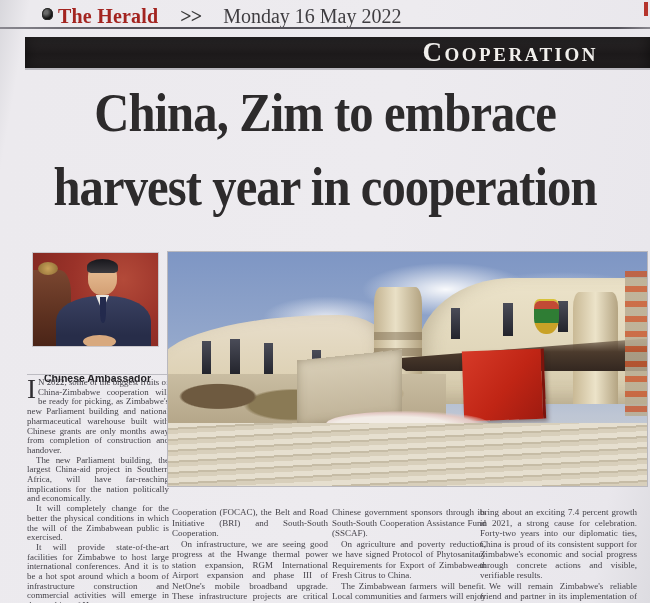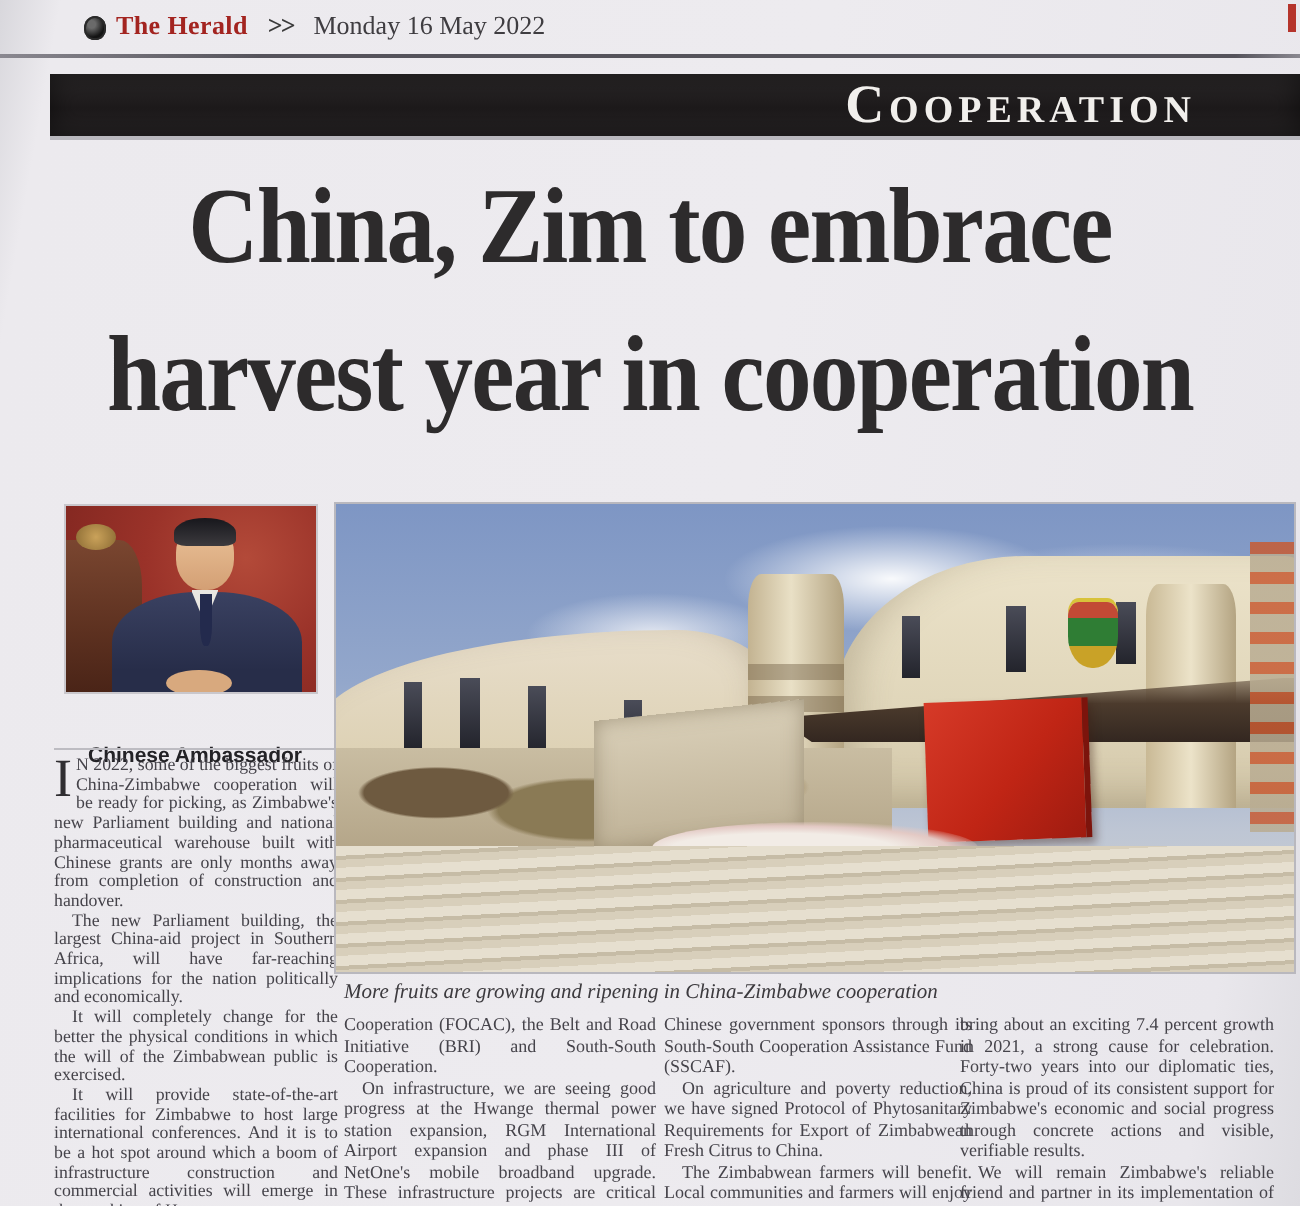--- a/index.html
+++ b/index.html
@@ -2,21 +2,21 @@
 <html><head>
 <meta charset="utf-8">
 <style>
   html,body{margin:0;padding:0;background:#cfced4;}
   .page{
     position:relative;width:650px;height:603px;overflow:hidden;
     font-family:"Liberation Serif",serif;color:#3c3a3e;
     background:linear-gradient(100deg,#d8d7dc 0,#eceaee 30px,#edebef 55%,#e9e7ec 92%,#dddce1 100%);
   }
   
-  .masthead{position:absolute;left:58px;top:5px;display:flex;align-items:flex-start;gap:10px;font-size:13px;}
+  .masthead{position:absolute;left:58px;top:5px;display:flex;align-items:flex-start;gap:22px;font-size:20px;}
   .logo{position:absolute;left:-16px;top:3px;width:11px;height:12px;border-radius:50% 50% 45% 45%;
         background:radial-gradient(circle at 35% 35%,#6a6a6a 0 18%,#141414 60%);box-shadow:0 0 0 1px #2a2a2a inset;}
   .brand{font-weight:bold;color:#a32420;letter-spacing:.2px;}
   .sep{font-weight:bold;color:#3a3a3a;letter-spacing:-1px;}
   .date{color:#3f3d41;}
   .head-rule{position:absolute;left:0;top:27px;width:650px;height:2px;
              background:linear-gradient(90deg,#8a8890,#55535b 20%,#55535b 95%,#8a8890);}
   .red-tick{position:absolute;right:2px;top:2px;width:4px;height:14px;background:#b5342c;}
   
   .banner{position:absolute;left:25px;top:37px;width:625px;height:31px;
@@ -177,21 +177,20 @@
     <div class="ph-canopy"></div>
     <div class="ph-arms"></div>
     <div class="ph-terrace"></div>
     <div class="ph-ramp"></div>
     <div class="ph-billboard"></div>
     <div class="ph-cloth"></div>
     <div class="ph-stairs"></div>
     <div class="ph-scaffold"></div>
   </div>
 
-  <div class="photo-caption">More fruits are growing and ripening in China-Zimbabwe cooperation</div>
 
   <div class="col col-2">
     <p class="noindent">Cooperation (FOCAC), the Belt and Road Initiative (BRI) and South-South Cooperation.</p>
     <p>On infrastructure, we are seeing good progress at the Hwange thermal power station expansion, RGM International Airport expansion and phase III of NetOne's mobile broadband upgrade. These infrastructure projects are critical growth enablers that will generate value many times that of the project input.</p>
 
   </div>
 
   <div class="col col-3">
     <p class="noindent">Chinese government sponsors through its South-South Cooperation Assistance Fund (SSCAF).</p>
     <p>On agriculture and poverty reduction, we have signed Protocol of Phytosanitary Requirements for Export of Zimbabwean Fresh Citrus to China.</p>

